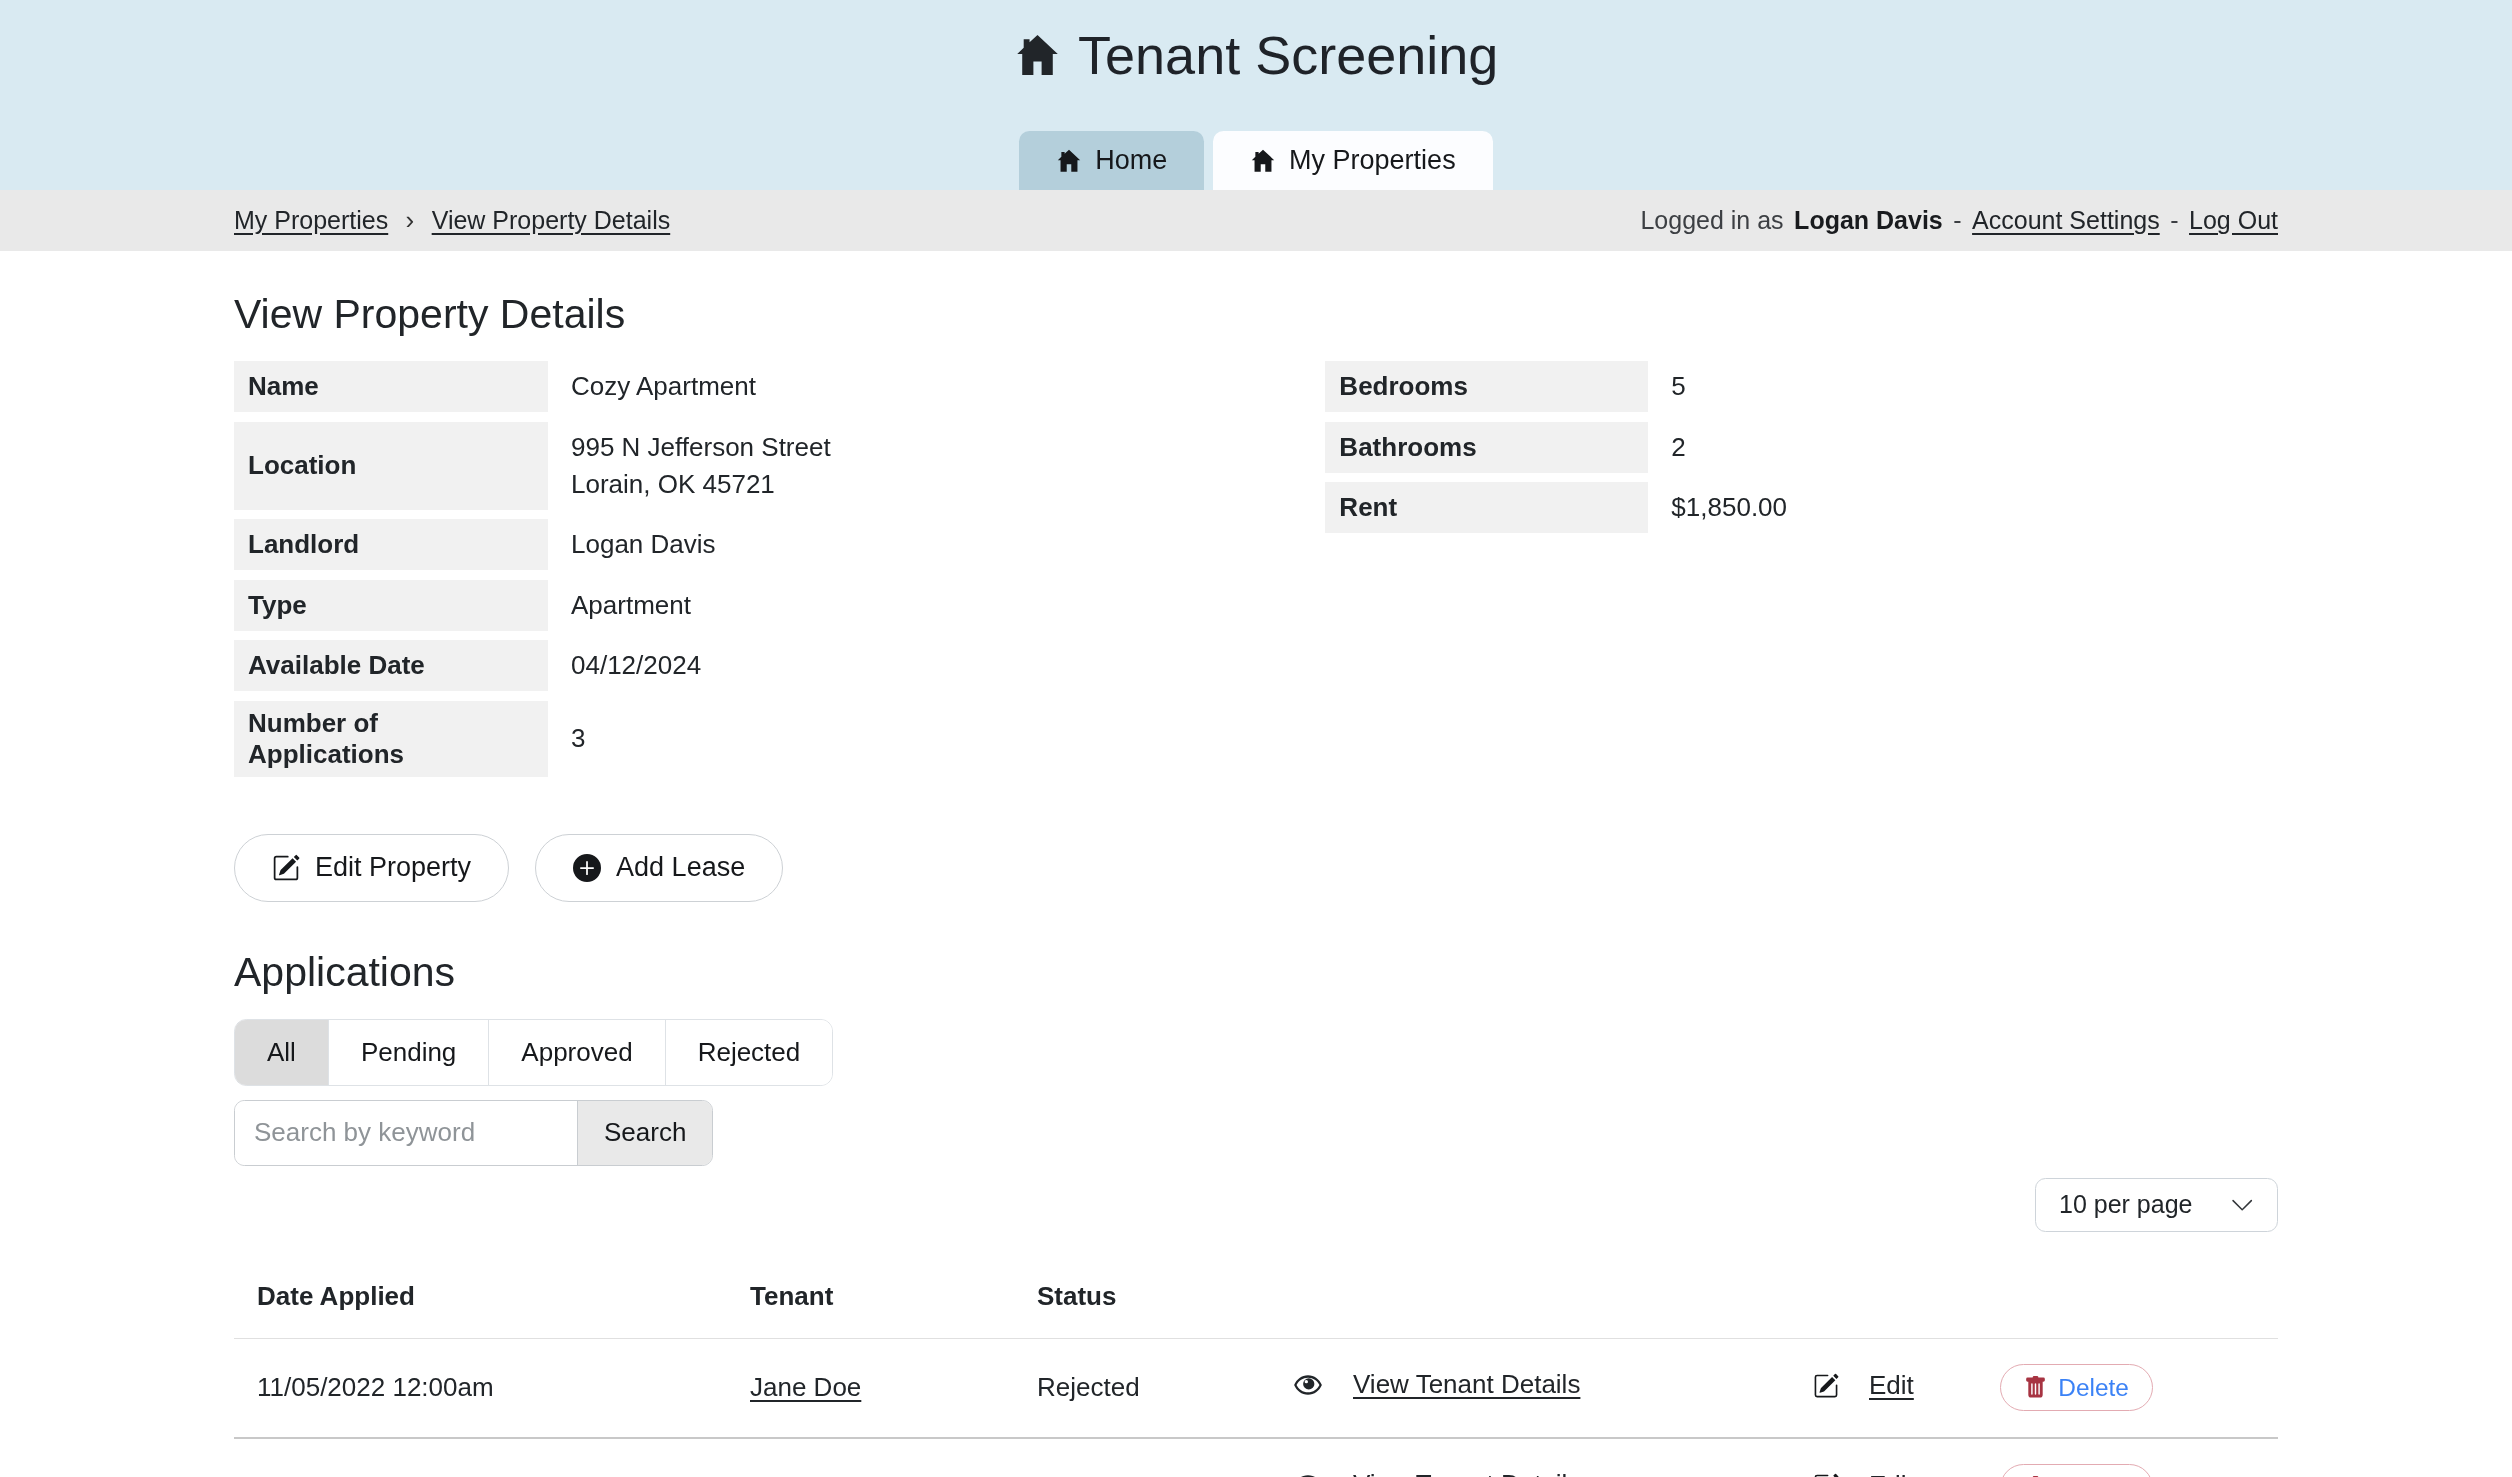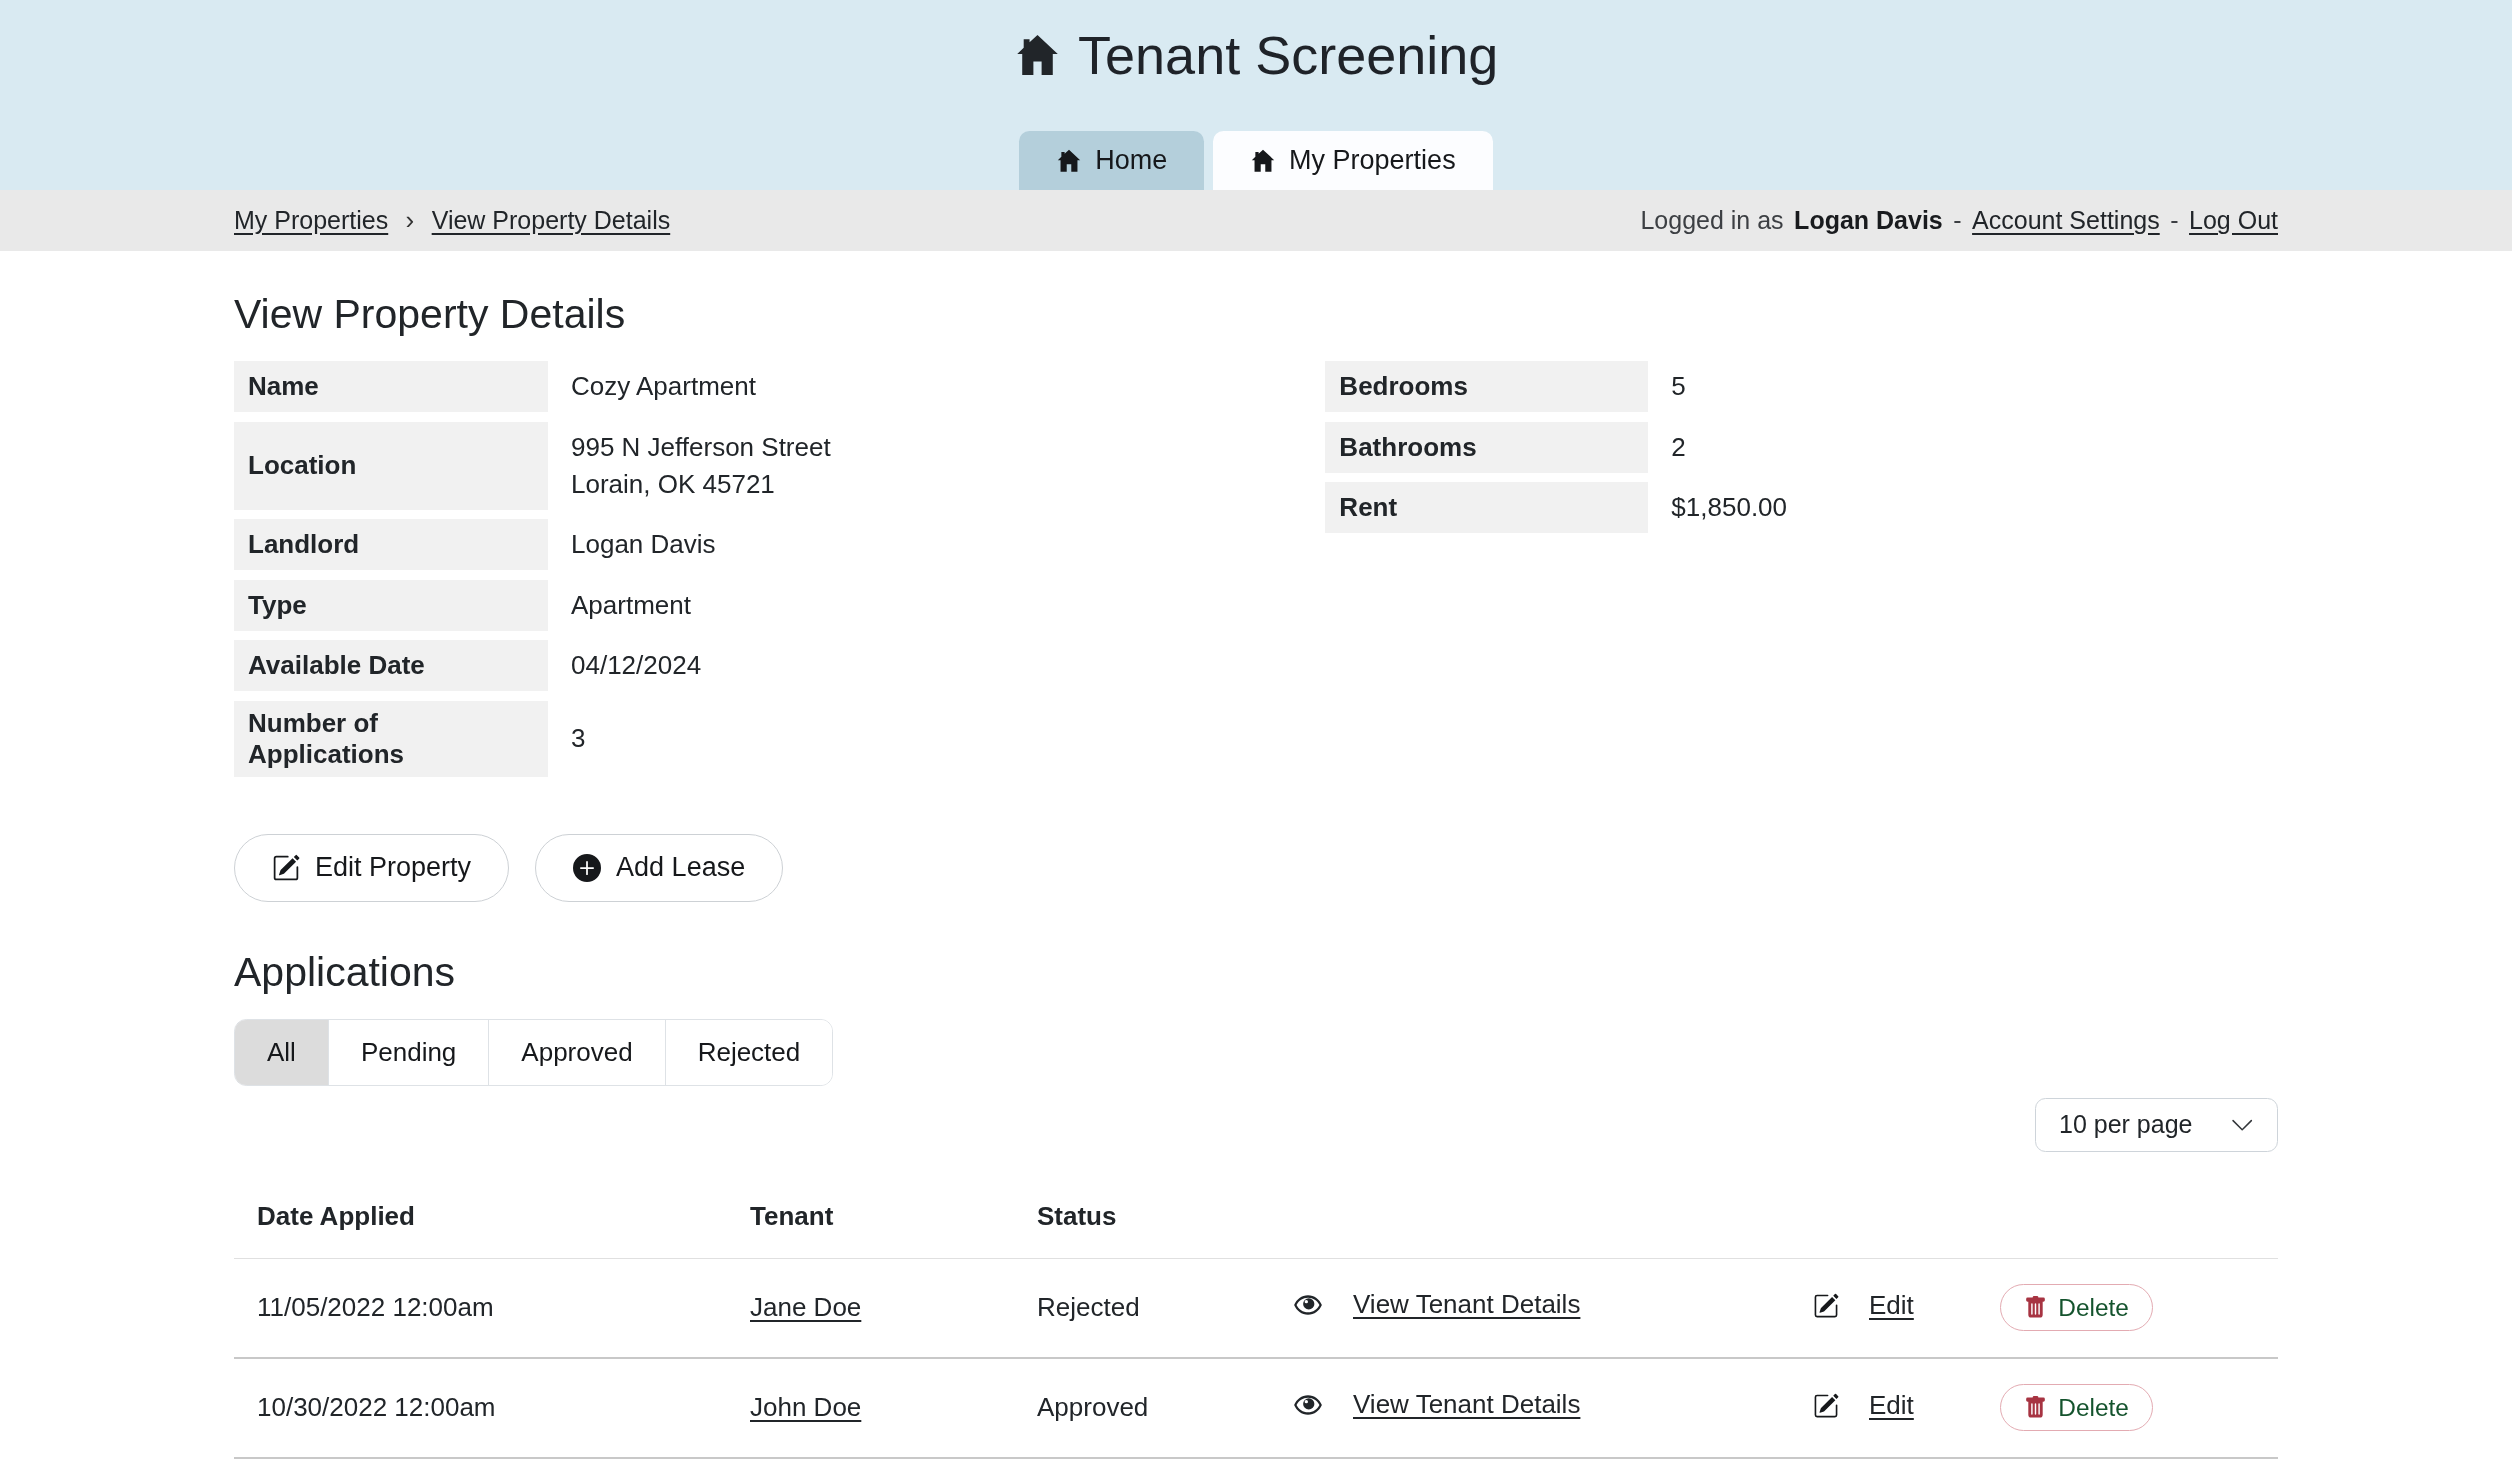--- a/index.html
+++ b/index.html
@@ -74,21 +74,21 @@
   .thead, .trow { display:grid; grid-template-columns:516px 287px 256px 520px 187px 1fr;
                   align-items:center; }
   .thead { font-weight:700; font-size:26px; padding:23px 0 26px;
            border-bottom:1.7px solid #e0e0e0; }
   .thead > div:first-child, .trow > .cell:first-child { padding-left:23px; }
   .trow { height:100px; border-bottom:2.6px solid #c8c8c8; font-size:26px; }
   .icon-link { display:inline-flex; align-items:center; gap:30px; text-decoration:none; }
   .icon-link .u { text-decoration:underline; text-underline-offset:4.4px; }
   .delete-btn { height:47px; padding:8px 23px; display:inline-flex; align-items:center; gap:11.3px;
                 background:#fff; border:1.7px solid #e3abb2; border-radius:26px;
-                color:#14532d; font-size:24.4px; font-family:inherit; cursor:pointer; }
+                color:#3b82f6; font-size:24.4px; font-family:inherit; cursor:pointer; }
 </style>
 </head>
 <body>
 
 <header class="header">
   <div class="brand">
     <svg width="47" height="47" viewBox="0 0 16 16" fill="#212529">
         <path d="M8 1 L14.9 7.5 L13.2 7.5 L13.2 14.6 L9.4 14.6 L9.4 10 L6.6 10 L6.6 14.6 L2.8 14.6 L2.8 7.5 L1.1 7.5 L3.3 5.4 L3.3 2.5 L5.3 2.5 L5.3 3.5 Z"></path>
       </svg>
     <span>Tenant Screening</span>
@@ -190,20 +190,26 @@
 
   <h2>Applications</h2>
 
   <div class="filters" id="filters">
       <button class="seg active">All</button>
       <button class="seg">Pending</button>
       <button class="seg">Approved</button>
       <button class="seg">Rejected</button>
     </div>
 
+  <div>
+    <div class="search-group">
+      <input type="text" placeholder="Search by keyword" style="">
+      <button>Search</button>
+    </div>
+  </div>
 
   <div class="perpage-row">
     <div class="perpage">
       <span>10 per page</span>
       <svg width="24.4" height="24.4" viewBox="0 0 16 16" fill="#33363a">
           <path fill-rule="evenodd" d="M1.646 4.646a.5.5 0 0 1 .708 0L8 10.293l5.646-5.647a.5.5 0 0 1 .708.708l-6 6a.5.5 0 0 1-.708 0l-6-6a.5.5 0 0 1 0-.708z"></path>
         </svg>
     </div>
   </div>
 

